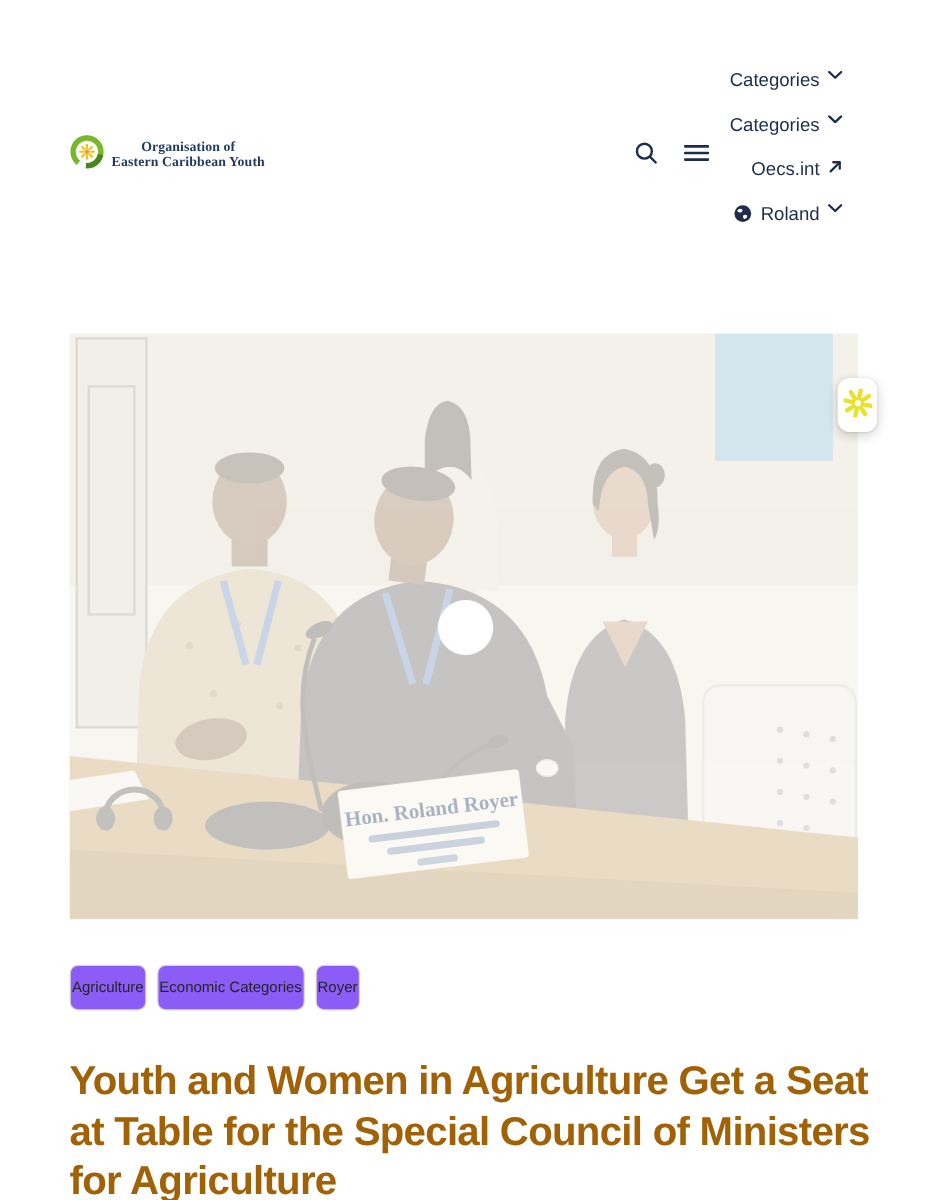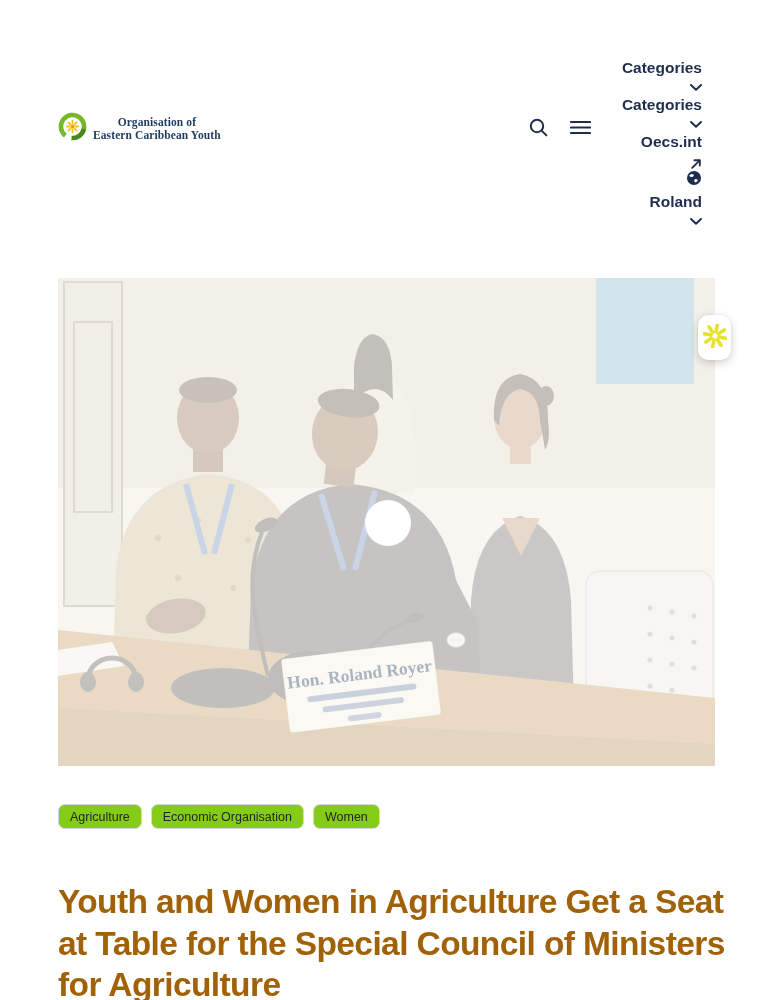--- a/index.html
+++ b/index.html
@@ -11,38 +11,38 @@
   
   .logo { position:absolute; left:57px; top:111px; display:flex; align-items:center; gap:5px; text-decoration:none;text-align:center; }
   .logo-text { font-family:"Liberation Serif", serif; font-weight:700; font-size:11.5px;
                line-height:12.5px; color:#1E3A5F; letter-spacing:0.1px; }
   .icon-btn { position:absolute; background:none; border:none; cursor:pointer; padding:4px; }
   .search-btn { left:524px; top:113px; }
   .menu-btn  { left:566px; top:116px; }
 
   .top-nav { position:absolute; right:71px; top:59px; display:flex; flex-direction:column;
              align-items:flex-end; gap:14px; }
-  .nav-item { display:flex; align-items:flex-end; gap:7px; height:23px; text-decoration:none;
-              color:#1E2C4E; font-size:15.5px; font-weight:700;flex-direction:column; }
+  .nav-item { display:flex; align-items:flex-start; gap:7px; height:23px; text-decoration:none;
+              color:#1E2C4E; font-size:15.5px; font-weight:400; }
   .nav-item svg { display:block; }
 
   
   .hero { position:absolute; left:58px; top:278px; width:657px; height:488px; background:#f8f6f1; }
   .hero svg { display:block; width:657px; height:488px; }
 
   
   .widget-btn { position:absolute; left:698px; top:315px; width:33px; height:45px;
                 background:#fff; border:none; border-radius:10px; cursor:pointer;
                 box-shadow:0 3px 10px rgba(0,0,0,.18), 0 0 2px rgba(0,0,0,.08);
                 display:flex; align-items:center; justify-content:center; }
 
   
   .tags { position:absolute; left:58px; top:804px; display:flex; gap:9px; }
-  .tag { display:inline-flex; align-items:center; height:25px; padding:0 11px;
-         border:1px solid #D7D7D7; border-radius:7px; background:#84cc16;
+  .tag { display:inline-flex; align-items:center; height:38px; padding:0 1px;
+         border:1px solid #D7D7D7; border-radius:7px; background:#8b5cf6;
          font-size:12.5px; color:#252525; cursor:pointer; }
 
   .headline { position:absolute; left:58px; top:837px; width:672px;
               font-size:33.5px; line-height:41.5px; font-weight:700;
               letter-spacing:-0.6px; color:#a16207;margin-top:44px; }
 
   .card-serif { font-family:"Liberation Serif", serif; }
 </style>
 </head>
 <body>
@@ -251,19 +251,19 @@
           <line x1="9.7" y1="8.5" x2="6.0" y2="2.8"></line>
           <line x1="12.9" y1="7.9" x2="14.3" y2="1.2"></line>
           <line x1="15.5" y1="9.7" x2="21.2" y2="6.0"></line>
         </g>
       </svg>
     </span>
   </button>
 
   <section class="tags">
     <a class="tag">Agriculture</a>
-    <a class="tag">Economic Organisation</a>
-    <a class="tag">Women</a>
+    <a class="tag">Economic Categories</a>
+    <a class="tag">Royer</a>
   </section>
 
   <h1 class="headline">Youth and Women in Agriculture Get a Seat at Table for the Special Council of Ministers for Agriculture</h1>
 
 </div>
 
 </body></html>

